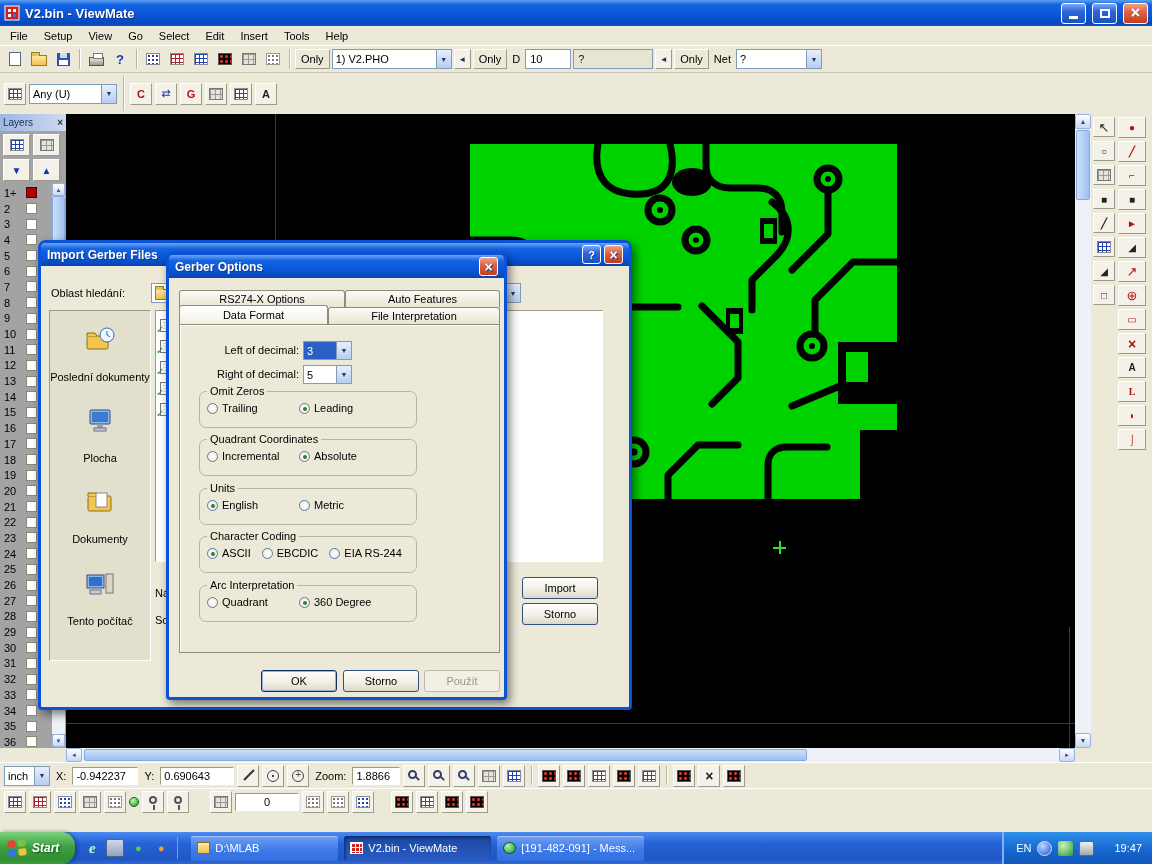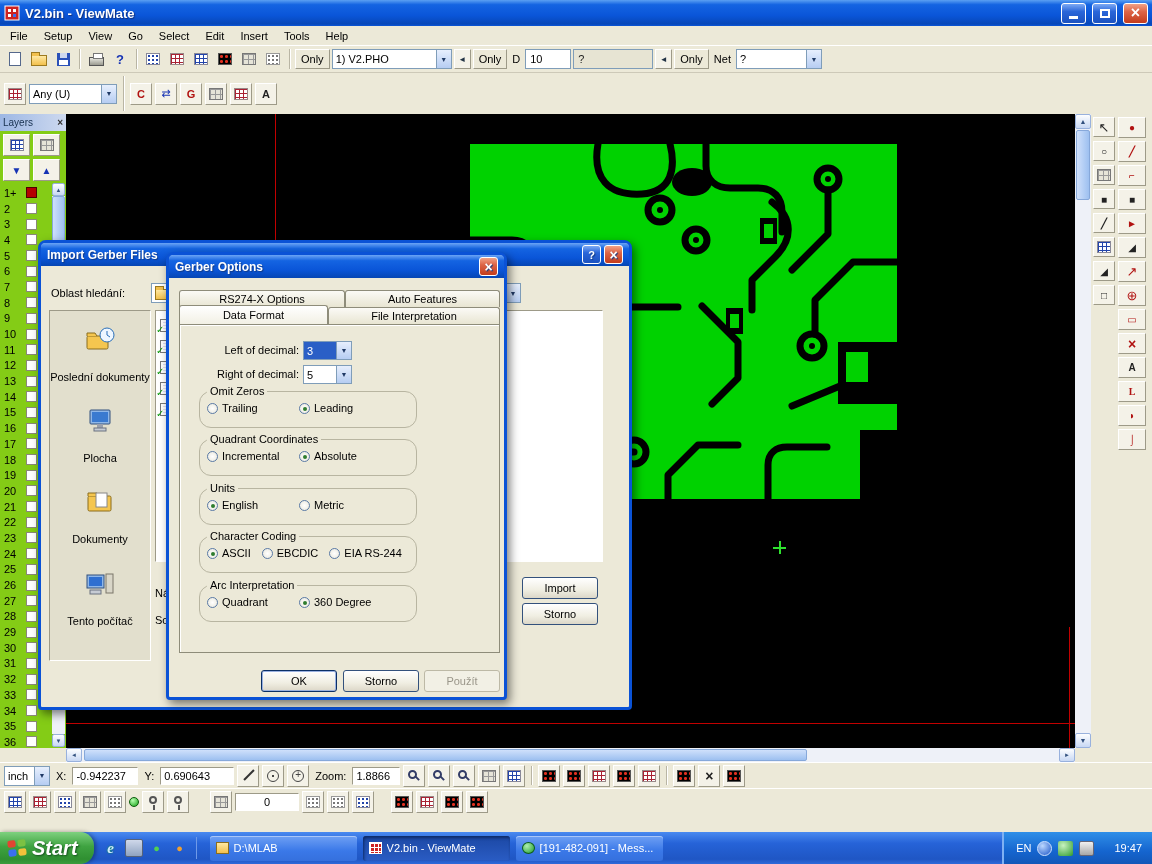--- a/index.html
+++ b/index.html
@@ -73,21 +73,21 @@
 .gl-anchor{width:12px;height:12px;border:1px solid #444;border-radius:50%;position:relative}
 .gl-anchor::before{content:"+";position:absolute;left:2px;top:-2px;font-size:10px;color:#444}
 .gl-mag{width:9px;height:9px;border:2px solid #323c66;border-radius:50%;position:relative;margin:-3px 3px 0 0}
 .gl-mag::after{content:"";position:absolute;width:6px;height:2px;background:#323c66;transform:rotate(45deg);right:-5px;bottom:-2px}
 .gl-probe{width:8px;height:8px;border:2px solid #555;border-radius:50%;position:relative;margin-top:-4px}
 .gl-probe::after{content:"";position:absolute;left:2px;top:7px;width:2px;height:5px;background:#555}
 .light{width:10px;height:10px;border-radius:50%;background:radial-gradient(circle at 35% 30%,#b6ffb0,#17a117);border:1px solid #0a5c0a}
 
 
 .main{flex:1;display:flex;min-height:0}
-.layers{width:66px;background:#84cc16;display:flex;flex-direction:column;flex:none}
+.layers{width:66px;background:#a3a3a3;display:flex;flex-direction:column;flex:none}
 .lhead{height:17px;background:linear-gradient(90deg,#9db7e4,#cdd9ef);display:flex;align-items:center;padding:0 3px;color:#17304f;font-size:10px}
 .lhead .sp{flex:1}
 .lclose{font-weight:bold;color:#333}
 .ltools{display:flex;flex-wrap:wrap;gap:3px;padding:3px 4px 2px 3px}
 .ltools .rtbtn{width:27px;height:22px}
 .rtbtn{display:flex;align-items:center;justify-content:center;border:1px solid;border-color:#fff #9d9a88 #9d9a88 #fff;background:#f4f2e8;padding:0;font-size:10px}
 .llist{position:relative;flex:1;overflow:hidden;padding:2px 0 0 4px}
 .lrow{height:15.7px;display:flex;align-items:center;gap:5px}
 .lnum{min-width:17px}
 .lsw{width:11px;height:11px;border:1px solid #8a8878;background:#fff;flex:none}
@@ -151,36 +151,36 @@
 .xpbtn{height:22px;width:76px;border:1px solid #33517c;border-radius:3px;background:linear-gradient(#fff,#f0eee2 60%,#dcd7c8);font-size:11px;display:flex;align-items:center;justify-content:center;font-family:inherit}
 .btn-import{position:absolute;left:481px;top:311px}
 .btn-storno{position:absolute;left:481px;top:337px}
 .tabrow{position:absolute;left:10px;display:flex}
 .row1{top:12px}.row2{top:29px}
 .tab{height:17px;display:flex;align-items:center;justify-content:center;background:linear-gradient(#fbfaf6,#e8e5d2);border:1px solid #8e8c7a;border-bottom:none;border-radius:3px 3px 0 0}
 .tab.active{background:linear-gradient(#fff,#f2f0e4);height:19px;margin-top:-2px;position:relative;z-index:3;font-weight:normal}
 .tabpage{position:absolute;left:10px;top:46px;width:321px;height:329px;border:1px solid #8e8c7a;background:#ece9d8;box-shadow:inset 1px 1px 0 #fff;z-index:1}
 .declbl{position:absolute;left:8px;width:122px;text-align:right;z-index:2}
 .dexcombo{position:absolute;width:49px;height:19px;z-index:2}
-.grp{position:absolute;left:30px;width:218px;height:37px;border:1px solid #b8b5a1;border-radius:12px;z-index:2}
+.grp{position:absolute;left:30px;width:218px;height:37px;border:1px solid #b8b5a1;border-radius:7px;z-index:2}
 .grp-title{position:absolute;left:7px;top:-7px;background:#ece9d8;padding:0 3px;white-space:nowrap}
 .grp-body{position:absolute;left:7px;right:2px;top:10px;display:flex;align-items:center}
 .opt{display:flex;align-items:center;gap:4px}
 .g2 .opt{width:92px}
 .g3 .opt{margin-right:11px}
 .radio{width:11px;height:11px;border:1px solid #5a7aa6;border-radius:50%;background:radial-gradient(#fff,#e8e6da);position:relative;flex:none}
 .radio.on::after{content:"";position:absolute;left:3px;top:3px;width:4px;height:4px;border-radius:50%;background:#2f7d2f}
 .gerber .xpbtn{position:absolute;top:392px;z-index:2}
 .ok{left:92px;border-color:#0b2f66;box-shadow:inset 0 0 0 1px #9ab1e0}
 .storno{left:174px}
 .apply{left:255px;color:#9a968a;border-color:#bdb9a6;background:#f2f0e5}
 
 
 .taskbar{position:absolute;left:0;right:0;bottom:0;height:32px;background:linear-gradient(#4a8af0,#2663d8 35%,#1f56c4 85%,#2e6ada);display:flex;align-items:center;z-index:40}
-.startbtn{height:32px;padding:0 16px 0 7px;background:linear-gradient(#7ed17f,#3fa341 45%,#2f8f31 85%,#3b9c3d);border-radius:0 14px 14px 0;display:flex;align-items:center;gap:5px;color:#fff;font-weight:bold;font-style:italic;font-size:20px;text-shadow:1px 1px 2px #14501d;box-shadow:2px 0 4px rgba(0,0,0,.35);flex:none}
+.startbtn{height:32px;padding:0 16px 0 7px;background:linear-gradient(#7ed17f,#3fa341 45%,#2f8f31 85%,#3b9c3d);border-radius:0 14px 14px 0;display:flex;align-items:center;gap:5px;color:#fff;font-weight:bold;font-style:italic;font-size:12px;text-shadow:1px 1px 2px #14501d;box-shadow:2px 0 4px rgba(0,0,0,.35);flex:none}
 .quick{display:flex;align-items:center;gap:5px;padding:0 8px;flex:none}
 .ql{width:18px;height:18px;display:flex;align-items:center;justify-content:center;border-radius:2px}
 .ql.ie::before{content:"e";font-family:"Liberation Serif",serif;font-style:italic;font-weight:bold;color:#cfe6ff;font-size:15px;text-shadow:0 0 2px #0a3}
 .ql.desk{background:linear-gradient(#cfd8ea,#8fa3c0);border:1px solid #55627a}
 .ql.grn::before{content:"●";color:#51d151}
 .ql.ff::before{content:"●";color:#f0a030}
 .qsep{width:1px;height:22px;background:#6f9ae8;margin:0 2px}
 .task{width:147px;height:25px;margin:0 3px;border-radius:3px;background:linear-gradient(#6ea0f4,#3a78e8 60%,#3570dd);box-shadow:inset 0 1px 0 #a9c6f8;color:#fff;display:flex;align-items:center;gap:5px;padding:0 6px;flex:none}
 .task.active{background:linear-gradient(#1c48a4,#2a5cc4);box-shadow:inset 1px 2px 3px #0c2a66}
 .tlabel{white-space:nowrap;overflow:hidden;text-overflow:ellipsis}

